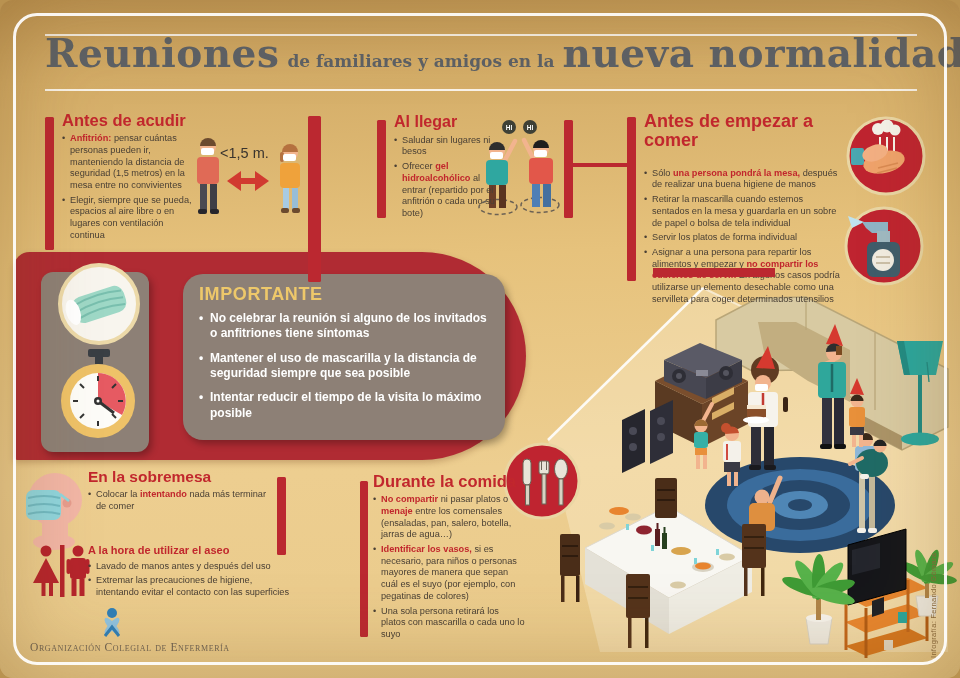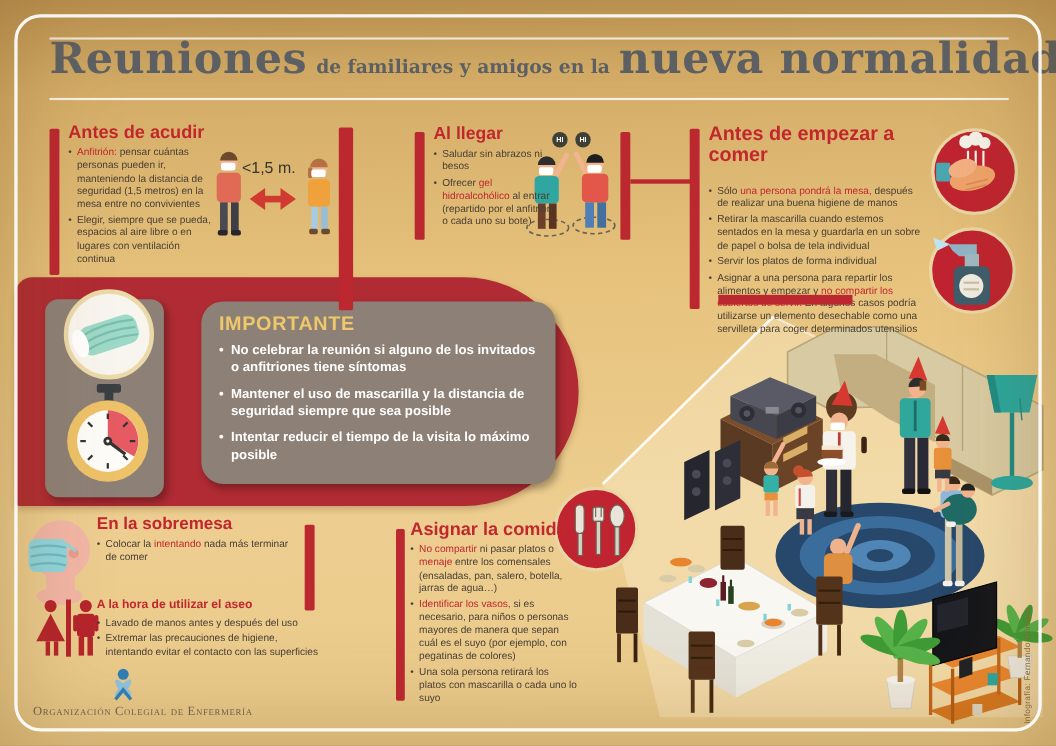--- a/index.html
+++ b/index.html
@@ -1,37 +1,37 @@
 <!DOCTYPE html>
 <html style="--accent-red: #c1272d; --band-red: #b02b33; --panel-gray: #8d8076; --importante-gold: #eec86a; --title-gray: #5c6167; --text-brown: #4a4035; --teal: #2aa79e;"><head>
 <meta charset="utf-8">
 <style>
   html,body{margin:0;padding:0;background:#b99250;}
   .page{position:relative;width:960px;height:678px;overflow:hidden;
     background:linear-gradient(178deg,#c39a58 0%,#d4ad68 12%,#e6c27c 38%,#edce90 68%,#e9ca8a 100%);
-    font-family:"Liberation Sans",sans-serif;}
+    font-family:"Liberation Sans",sans-serif;border-radius:13px;}
   .scene{position:absolute;inset:0;z-index:3;pointer-events:none;}
   .vignette{position:absolute;inset:0;z-index:5;pointer-events:none;
     box-shadow:inset 0 0 95px rgba(118,79,24,.38);}
   .card-border{position:absolute;left:13px;top:13px;right:13px;bottom:13px;z-index:6;
     border:3px solid rgba(255,255,255,.92);border-radius:24px;pointer-events:none;}
   
   .rule{position:absolute;left:45px;width:872px;height:2px;background:rgba(255,255,255,.85);z-index:4;}
   .rule.top{top:34px}.rule.bot{top:89px}
   .title{position:absolute;left:45px;top:30px;width:872px;height:56px;z-index:4;text-align:center;
     color:var(--title-gray,#5c6167);font-family:"DejaVu Serif",serif;font-weight:bold;white-space:nowrap;}
   .title .big{font-size:39px;letter-spacing:.5px;}
   .title .mid{font-size:17px;padding:0 8px;}
   
   .sec{position:absolute;z-index:4;}
   .st{margin:0 0 4px 0;color:var(--accent-red,#c1272d);font-weight:bold;line-height:1.05;}
   .bullets{list-style:none;margin:0;padding:0;color:var(--text-brown,#4a4035);font-size:9.2px;line-height:1.27;}
   .bullets li{position:relative;padding-left:8px;margin-bottom:3px;}
   .bullets li::before{content:"•";position:absolute;left:0;top:0;}
-  .hl{color:var(--accent-red,#c1272d);font-weight:normal;margin-top:29px;}
+  .hl{color:var(--accent-red,#c1272d);font-weight:bold;margin-top:29px;}
   .vbar{position:absolute;width:9px;background:#bb2830;border-radius:1.5px;z-index:4;}
   .hbar{position:absolute;background:#bb2830;z-index:4;}
   
   .band{position:absolute;left:14px;top:252px;width:512px;height:208px;z-index:2;
     background:var(--band-red,#b02b33);border-radius:16px 108px 108px 4px;
     box-shadow:0 3px 6px rgba(90,40,10,.25);}
   .icon-panel{position:absolute;left:41px;top:272px;width:108px;height:180px;z-index:2;
     background:var(--panel-gray,#8d8076);border-radius:12px;box-shadow:3px 4px 7px rgba(0,0,0,.28);}
   .imp-box{position:absolute;left:183px;top:274px;width:322px;height:166px;z-index:2;box-sizing:border-box;
     background:var(--panel-gray,#8d8076);border-radius:20px;padding:11px 16px;box-shadow:3px 4px 7px rgba(0,0,0,.28);}
@@ -446,21 +446,21 @@
         <li><span>Elegir, siempre que se pueda, espacios al aire libre o en lugares con ventilación continua</span></li>
       </ul>
   </div>
   <div class="distance">&lt;1,5 m.</div>
   <div class="vbar" style="left:308px;top:116px;height:166px;width:13px"></div>
 
   <div class="vbar" style="left:377px;top:120px;height:98px"></div>
   <div class="sec" id="sec-llegar">
     <h2 class="st">Al llegar</h2>
     <ul class="bullets">
-        <li><span>Saludar sin abrazos ni besos</span></li>
+        <li><span>Saludar sin lugares ni besos</span></li>
         <li><span>Ofrecer </span><span class="hl">gel hidroalcohólico</span><span> al entrar (repartido por el anfitrión o cada uno su bote)</span></li>
       </ul>
   </div>
   <div class="bubble" style="left:502px;top:120px">HI</div>
   <div class="bubble" style="left:523px;top:120px">HI</div>
   <div class="vbar" style="left:564px;top:120px;height:98px"></div>
   <div class="hbar" style="left:573px;top:163px;width:55px;height:4px"></div>
 
   <div class="vbar" style="left:627px;top:117px;height:164px"></div>
   <div class="sec" id="sec-comer">
@@ -496,21 +496,21 @@
   <div class="sec" id="sec-aseo">
     <h2 class="st">A la hora de utilizar el aseo</h2>
     <ul class="bullets">
         <li><span>Lavado de manos antes y después del uso</span></li>
         <li><span>Extremar las precauciones de higiene, intentando evitar el contacto con las superficies</span></li>
       </ul>
   </div>
 
   <div class="vbar" style="left:360px;top:481px;height:156px;width:8px"></div>
   <div class="sec" id="sec-durante">
-    <h2 class="st">Asignar la comida</h2>
+    <h2 class="st">Durante la comida</h2>
     <ul class="bullets">
         <li><span class="hl">No compartir</span><span> ni pasar platos o </span><span class="hl">menaje</span><span> entre los comensales (ensaladas, pan, salero, botella, jarras de agua…)</span></li>
         <li><span class="hl">Identificar los vasos,</span><span> si es necesario, para niños o personas mayores de manera que sepan cuál es el suyo (por ejemplo, con pegatinas de colores)</span></li>
         <li><span>Una sola persona retirará los platos con mascarilla o cada uno lo suyo</span></li>
       </ul>
   </div>
 
   <div class="org">Organización Colegial de Enfermería</div>
   <div class="credit">Infografía: Fernando Gómara</div>
 

